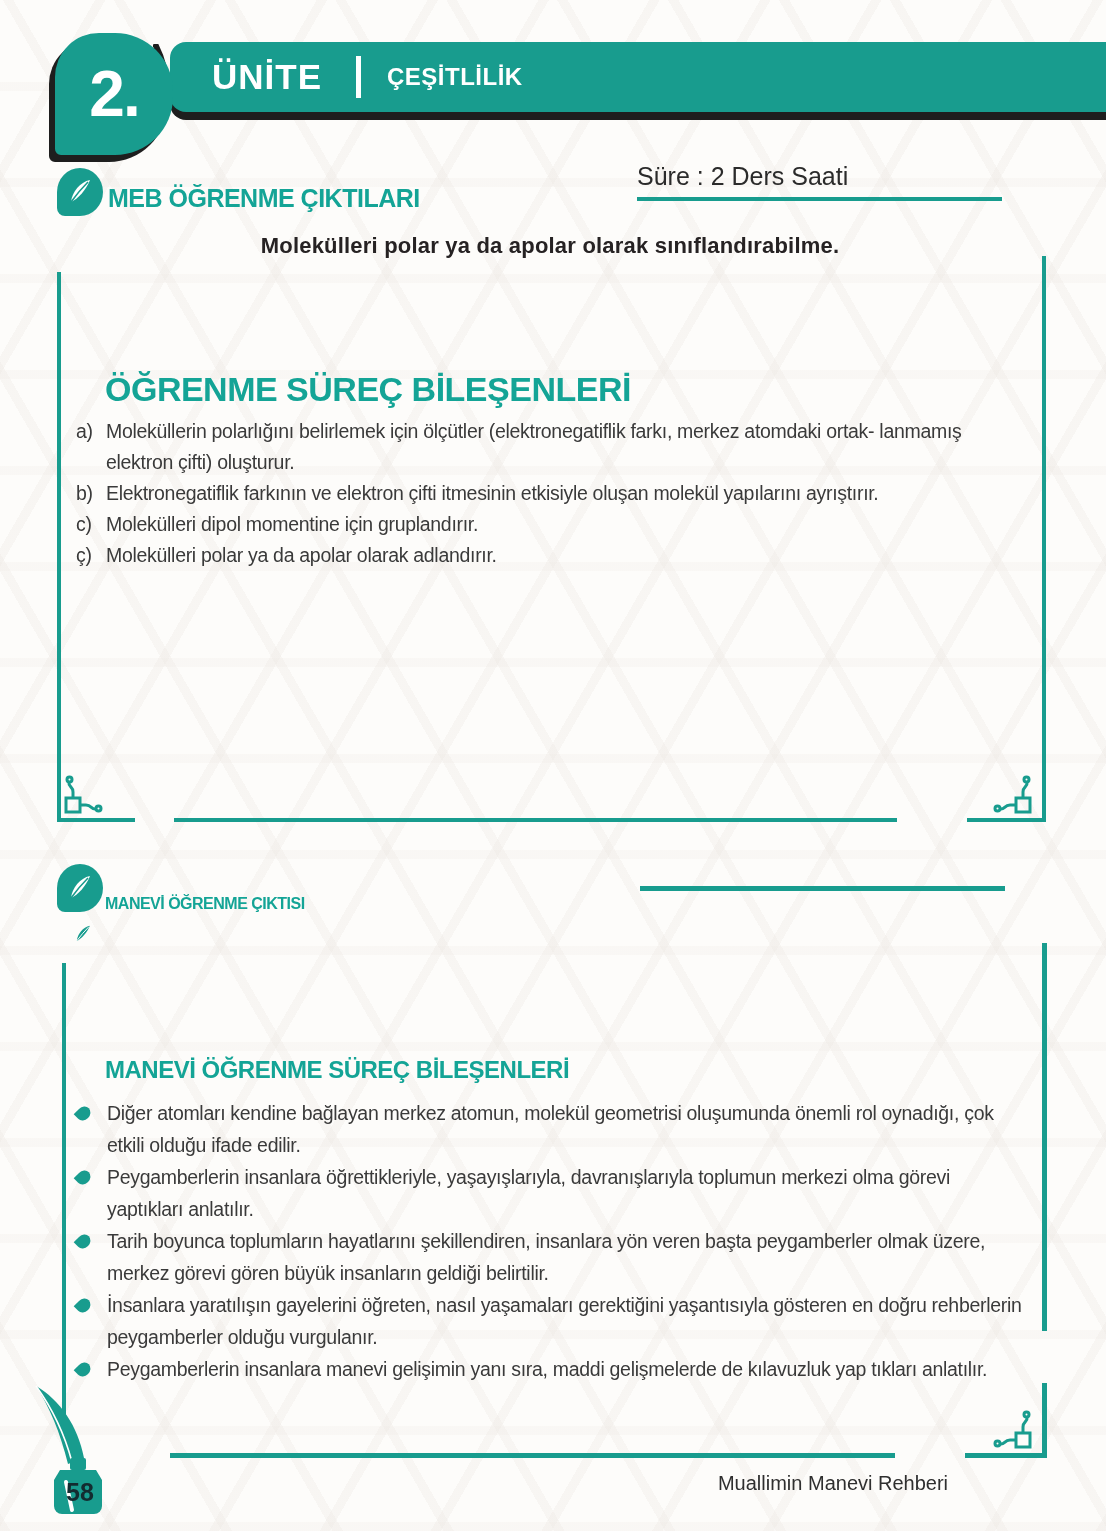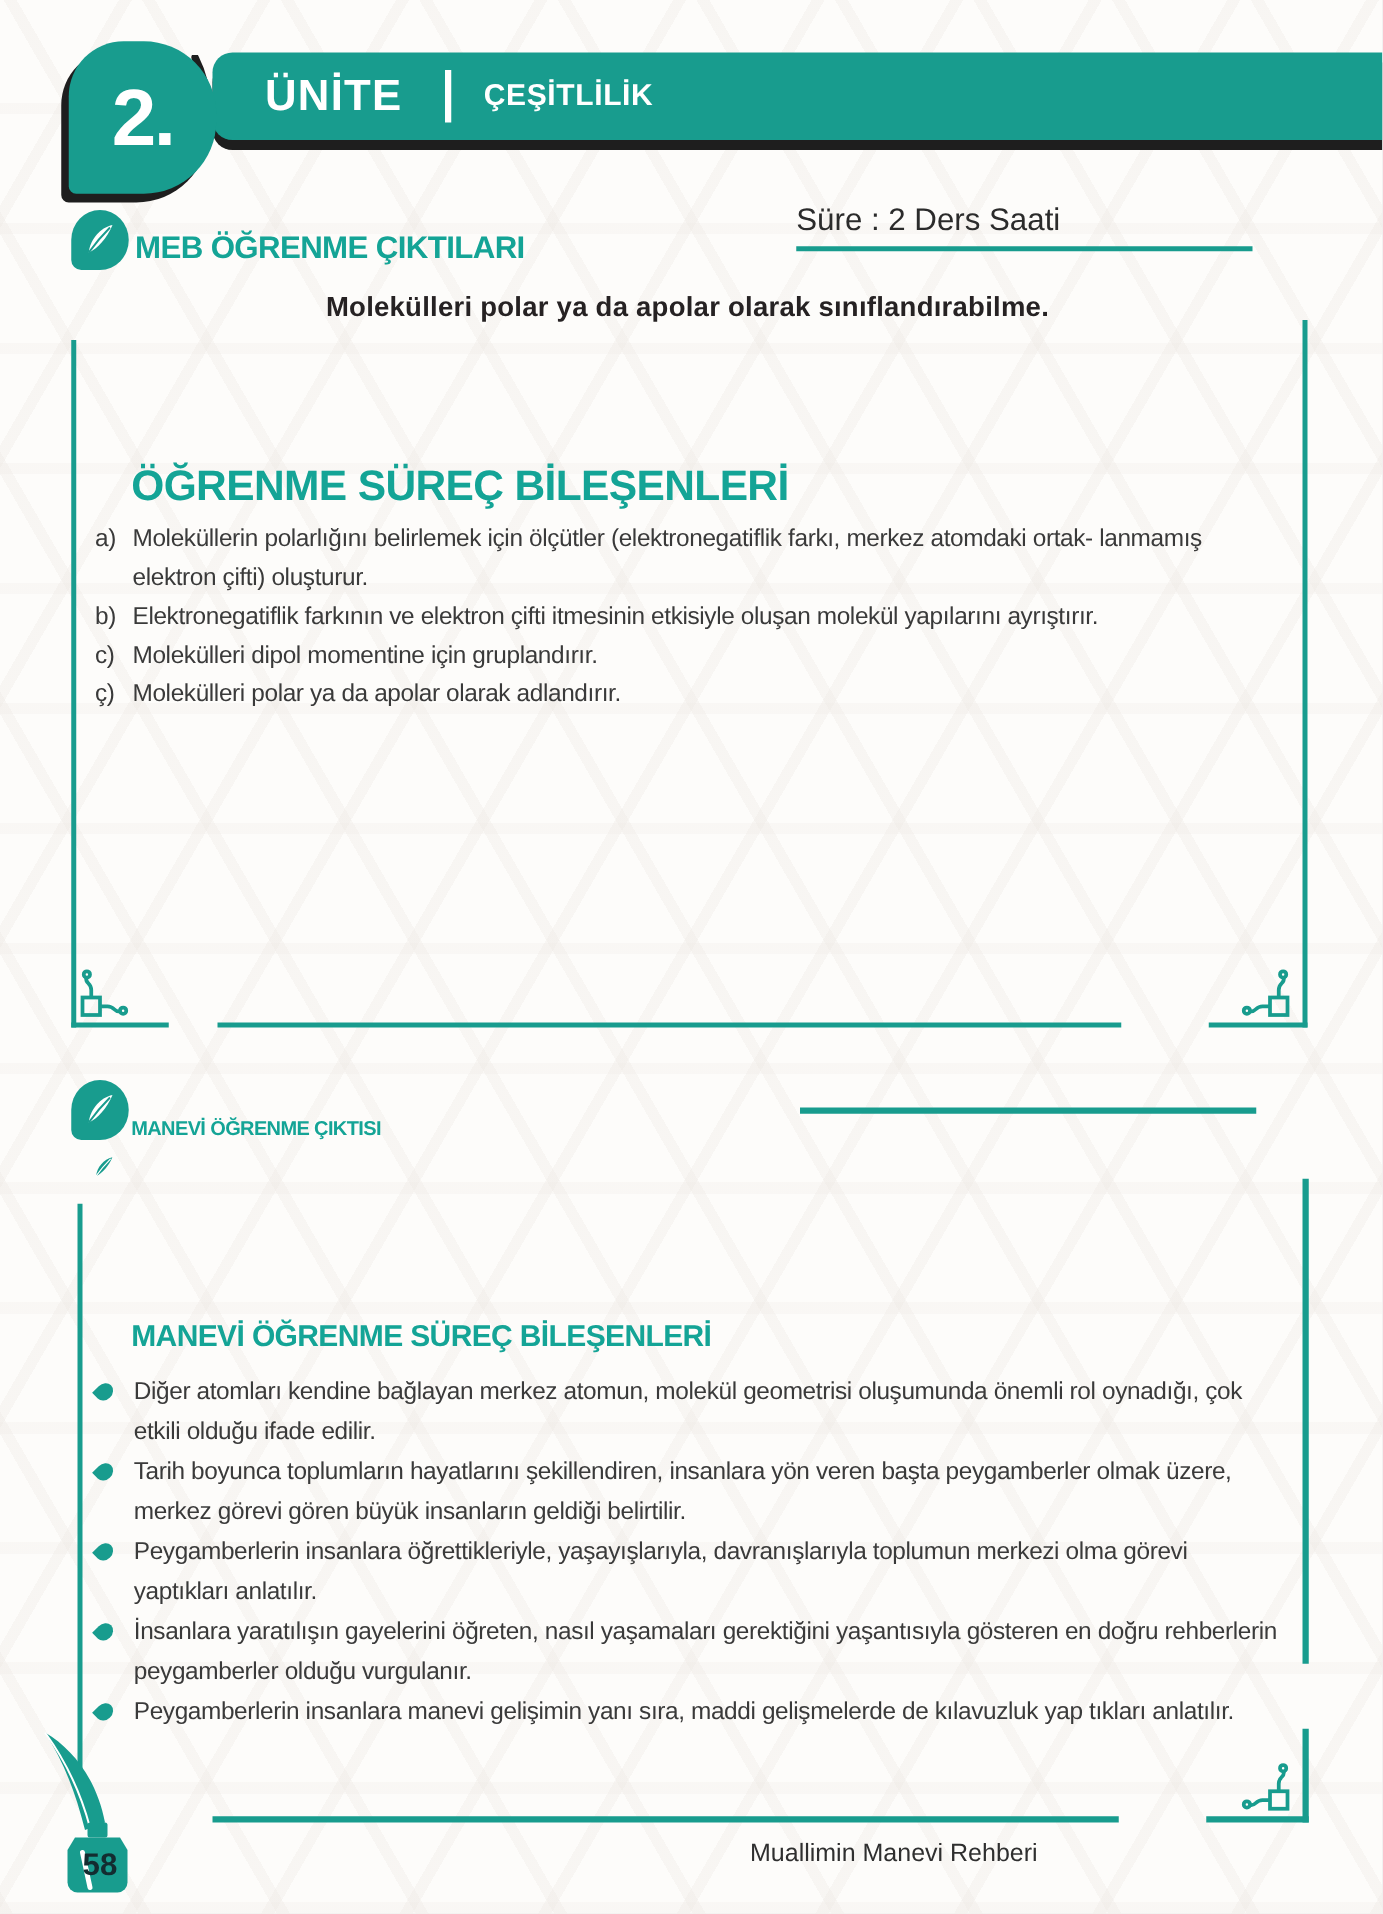--- a/index.html
+++ b/index.html
@@ -70,21 +70,21 @@
     border-radius:0 50% 50% 50%;transform:rotate(-45deg) scaleY(.85);
     margin:8px 16px 0 2px;
   }
   
   .quill-icon{position:absolute;left:26px;top:1384px;width:98px;height:132px;z-index:2;}
   .page-number{
     position:absolute;left:66px;top:1478px;z-index:3;
     font-size:25px;font-weight:700;color:#132c30;
   }
   .footer-title{
-    position:absolute;left:600px;top:1472px;width:466px;text-align:left;
+    position:absolute;left:600px;top:1472px;width:466px;text-align:center;
     font-size:20px;color:#2f2f2f;
   }
 </style>
 </head>
 <body>
 
 <div class="page">
 
   <div class="unit-badge">
     <span>2.</span>
@@ -171,25 +171,25 @@
 
   <div class="section-heading" style="left:105px;top:1056px;font-size:24px;">MANEVİ ÖĞRENME SÜREÇ BİLEŞENLERİ</div>
 
   <div class="list" style="left:74px;top:1098px;width:956px;line-height:31.5px;">
     <div class="bullet-item">
       <span class="droplet"></span>
       <span>Diğer atomları kendine bağlayan merkez atomun, molekül geometrisi oluşumunda önemli rol oynadığı, çok etkili olduğu ifade edilir.</span>
     </div>
     <div class="bullet-item">
       <span class="droplet"></span>
+      <span>Peygamberlerin insanlara öğrettikleriyle, yaşayışlarıyla, davranışlarıyla toplumun merkezi olma görevi yaptıkları anlatılır.</span>
+    </div>
+    <div class="bullet-item">
+      <span class="droplet"></span>
       <span>Tarih boyunca toplumların hayatlarını şekillendiren, insanlara yön veren başta peygamberler olmak üzere, merkez görevi gören büyük insanların geldiği belirtilir.</span>
-    </div>
-    <div class="bullet-item">
-      <span class="droplet"></span>
-      <span>Peygamberlerin insanlara öğrettikleriyle, yaşayışlarıyla, davranışlarıyla toplumun merkezi olma görevi yaptıkları anlatılır.</span>
     </div>
     <div class="bullet-item">
       <span class="droplet"></span>
       <span>İnsanlara yaratılışın gayelerini öğreten, nasıl yaşamaları gerektiğini yaşantısıyla gösteren en doğru rehberlerin peygamberler olduğu vurgulanır.</span>
     </div>
     <div class="bullet-item">
       <span class="droplet"></span>
       <span>Peygamberlerin insanlara manevi gelişimin yanı sıra, maddi gelişmelerde de kılavuzluk yap tıkları anlatılır.</span>
     </div>
   </div>

